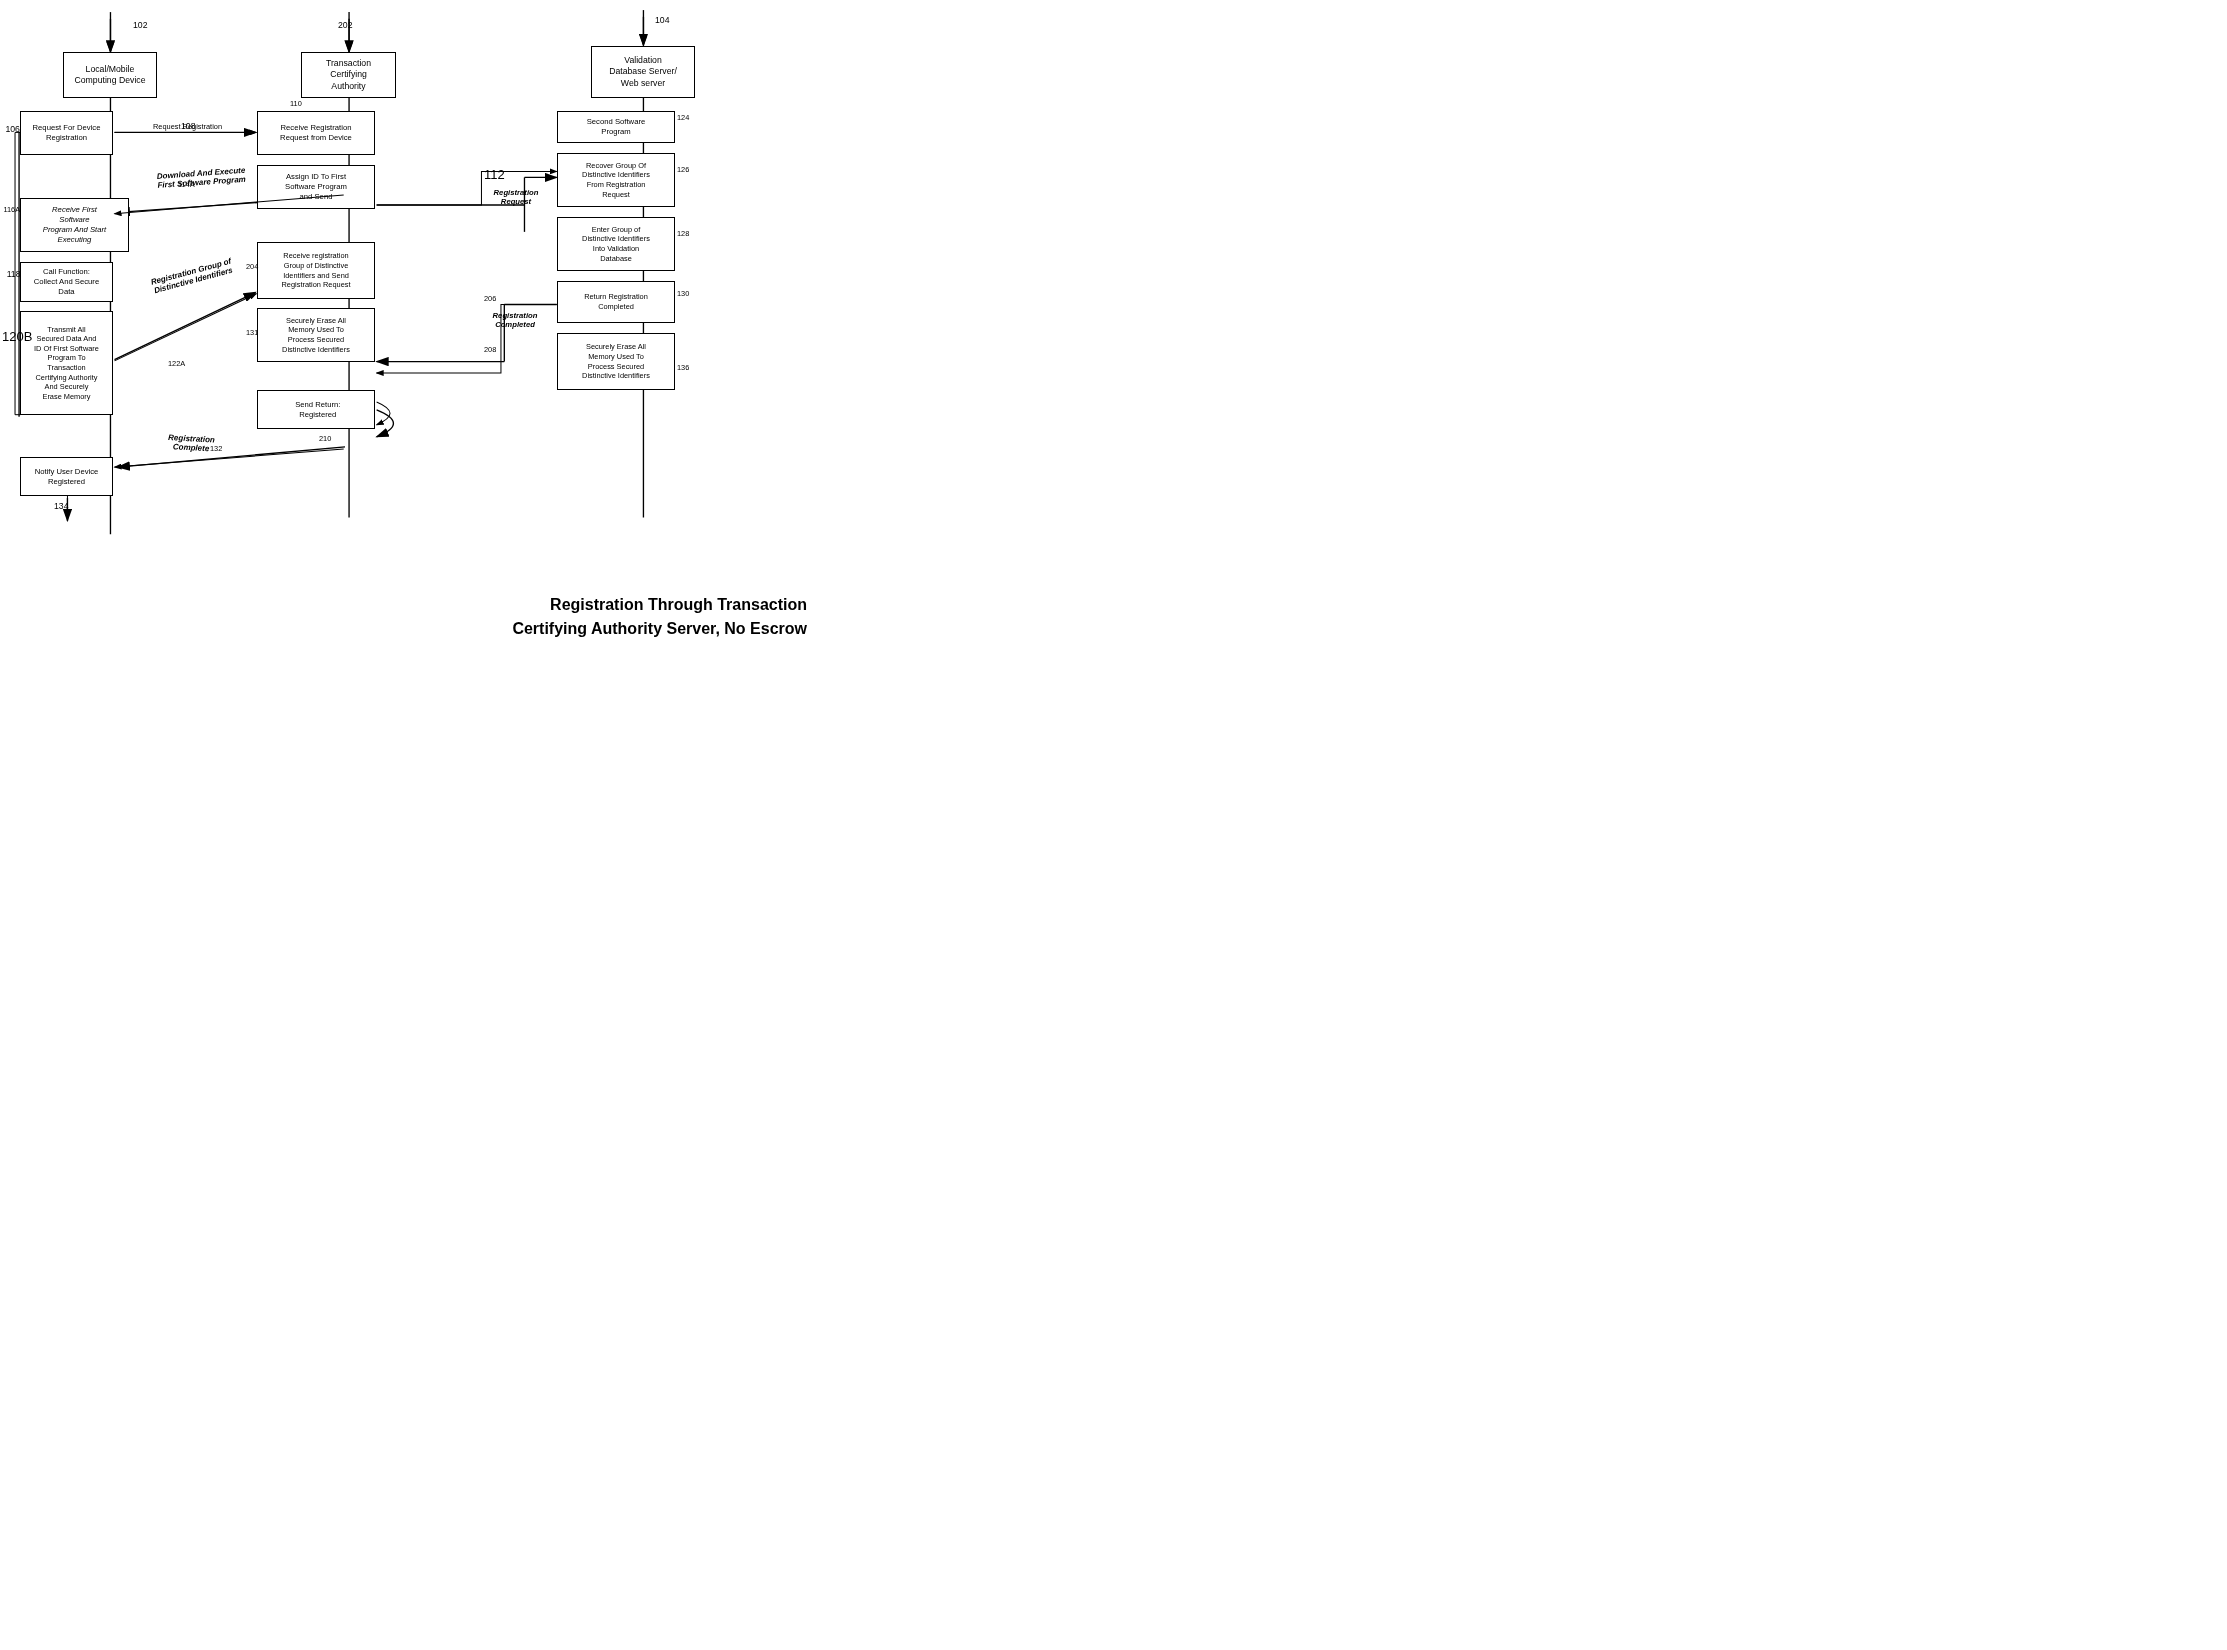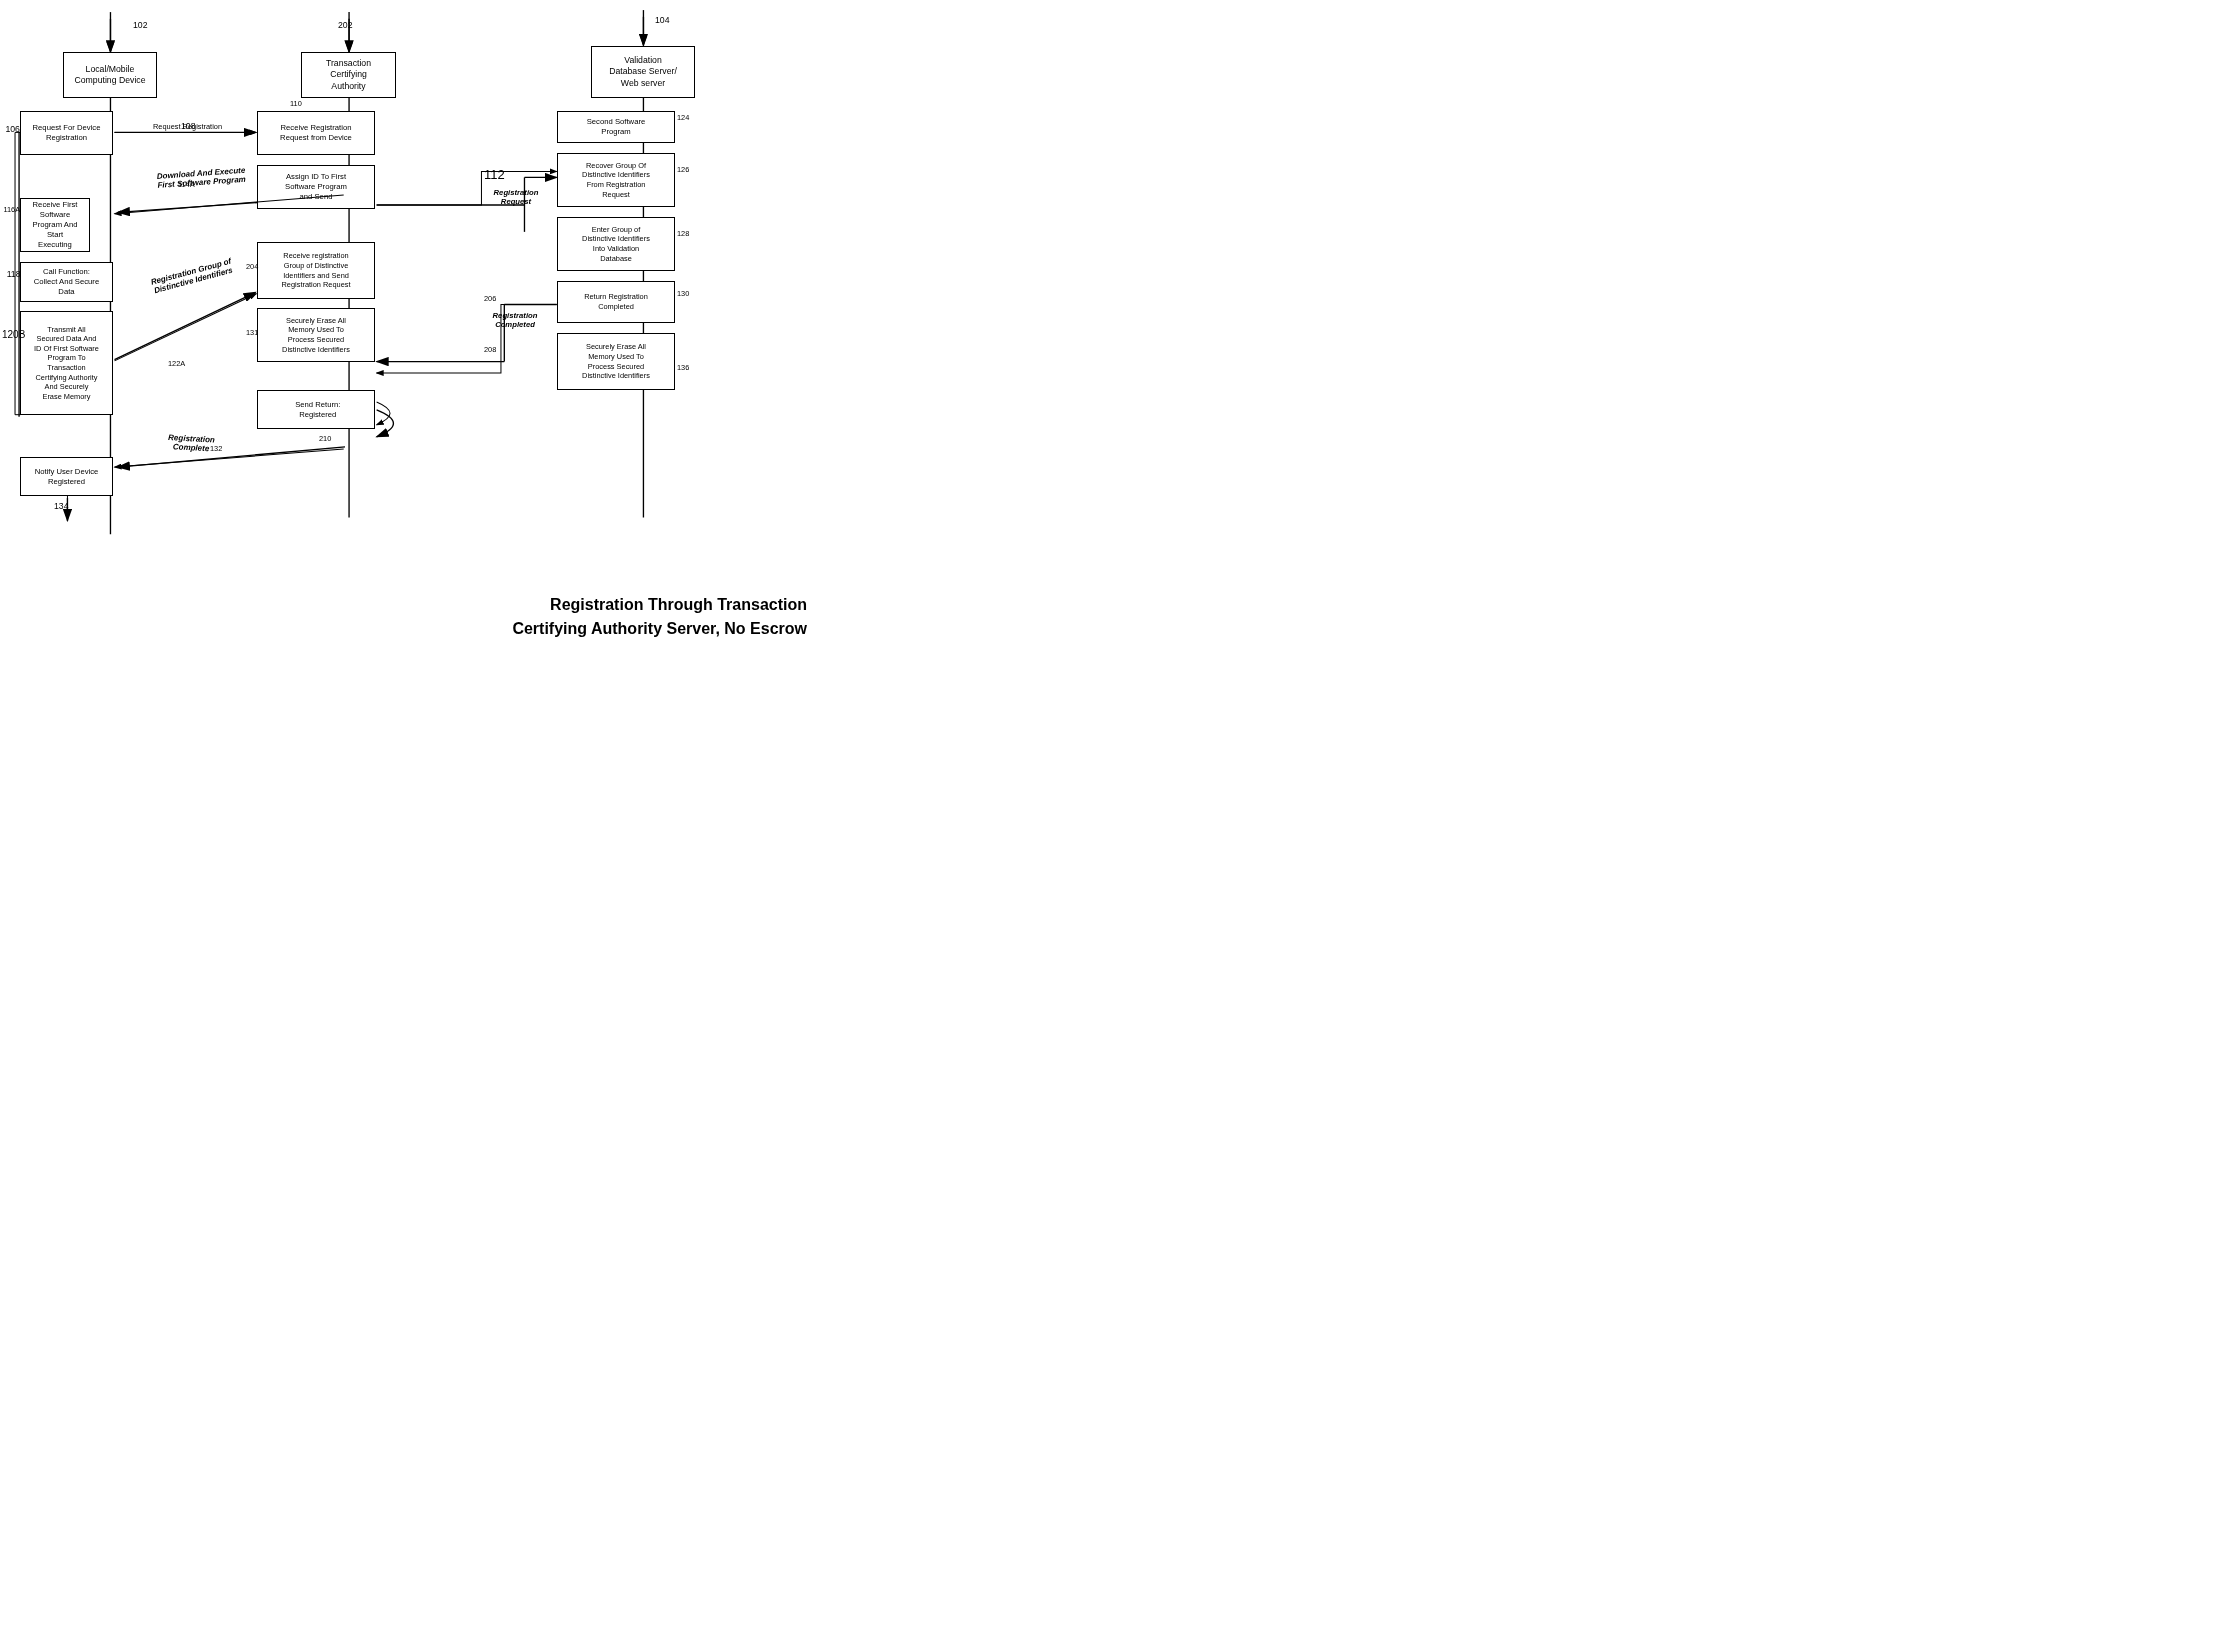--- a/index.html
+++ b/index.html
@@ -137,34 +137,34 @@
   <div class="entity-box" style="left:591px; top:46px; width:104px; height:52px; font-size:8.7px;">
     <span>Validation<br>Database Server/<br>Web server</span>
   </div>
   <div class="number-label" style="left:655px; top:15px;">104</div>
 
   <div class="process-box" style="left:20px; top:111px; width:93px; height:44px;">
     <span>Request For Device<br>Registration</span>
   </div>
   <div class="number-label" style="left:5.4px; top:124px;">106</div>
 
-  <div class="process-box" style="left:20px; top:198px; width:70px; height:54px;">
+  <div class="process-box" style="left:20px; top:198px; width:109px; height:54px;font-style:italic;">
     <span>Receive First<br>Software<br>Program And Start<br>Executing</span>
   </div>
   <div class="number-label" style="left:3.4px; top:205px; font-size:7.4px;">116A</div>
 
   <div class="process-box" style="left:20px; top:262px; width:93px; height:40px;">
     <span>Call Function:<br>Collect And Secure<br>Data</span>
   </div>
   <div class="number-label" style="left:6.7px; top:269px;">118</div>
 
   <div class="process-box" style="left:20px; top:311px; width:93px; height:104px; font-size:7.4px;">
     <span>Transmit All<br>Secured Data And<br>ID Of First Software<br>Program To<br>Transaction<br>Certifying Authority<br>And Securely<br>Erase Memory</span>
   </div>
-  <div class="number-label" style="left:2px; top:329px; font-size:10px;">120B</div>
+  <div class="number-label" style="left:2px; top:329px; font-size:13px;">120B</div>
 
   <div class="process-box" style="left:20px; top:457px; width:93px; height:39px;align-items:center;">
     <span>Notify User Device<br>Registered</span>
   </div>
   <div class="number-label" style="left:54px; top:501px;">134</div>
 
   <div class="process-box" style="left:257px; top:111px; width:118px; height:44px;">
     <span>Receive Registration<br>Request from Device</span>
   </div>
   <div class="number-label" style="left:290px; top:99px; font-size:7.4px;">110</div>

